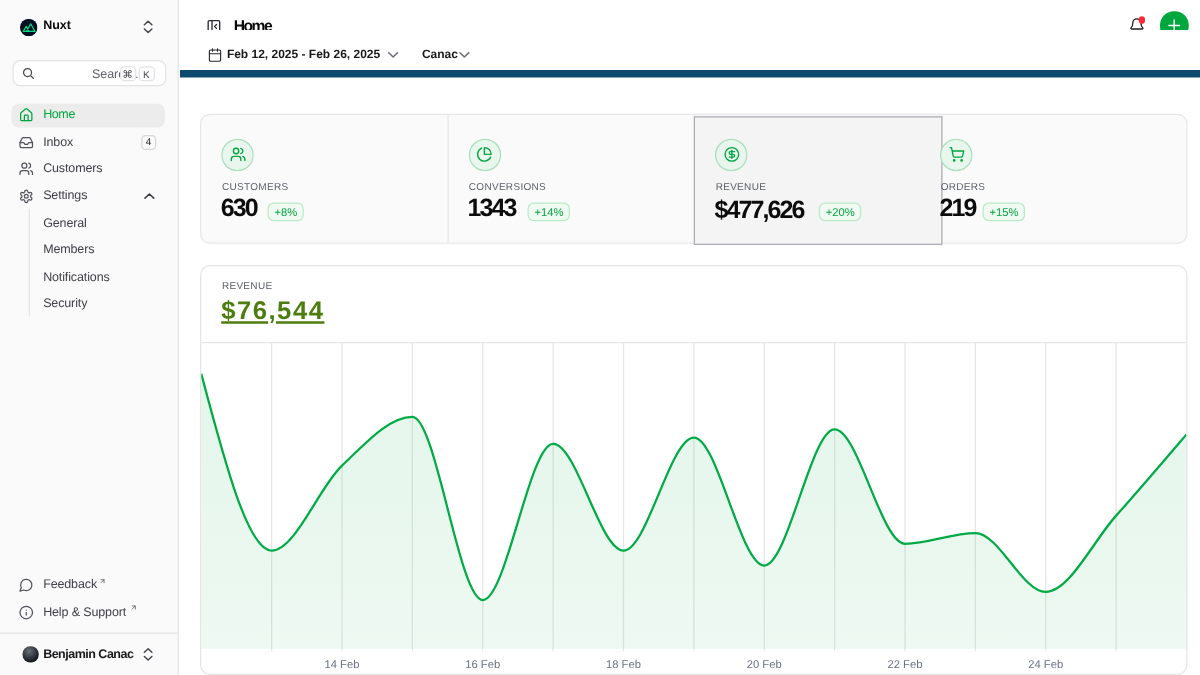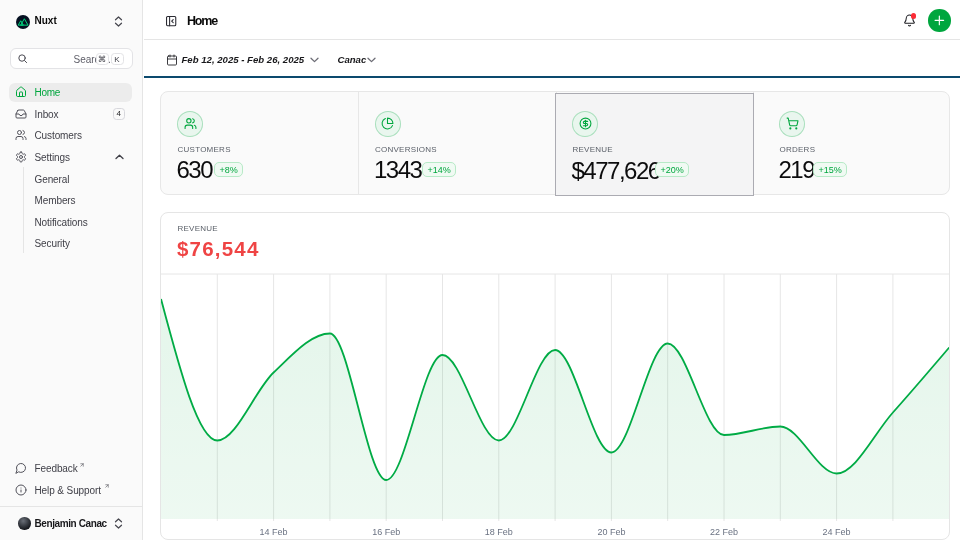--- a/index.html
+++ b/index.html
@@ -14,34 +14,34 @@
 .srow { position:absolute; left:9px; width:123px; height:18.5px; border-radius:6px;
   display:flex; align-items:center; font-size:10px; color:#414149; font-weight:500; letter-spacing:-0.1px;}
 .srow .ic { position:absolute; left:6px; top:3.2px; }
 .srow .lbl { position:absolute; left:25.5px; top:50%; transform:translateY(-50%); white-space:nowrap; }
 .srow.sub .lbl { left:25.5px; }
 .active { background:#ececec; color:#00a63e; }
 
 
 #topbar { position:absolute; left:144px; top:0; width:816px; height:40px; background:#fff;
   border-bottom:1px solid #e5e5e5; }
-#toolbar { position:absolute; left:144px; top:40px; width:816px; height:38px; background:#fff;
-  border-bottom:2px solid #0c4a6e;font-style:italic; }
+#toolbar { position:absolute; left:144px; top:24px; width:816px; height:38px; background:#fff;
+  border-bottom:6px solid #0c4a6e; }
 
 
 #stats { position:absolute; left:160px; top:91px; width:790px; height:104px;
   background:#fafafa; border:1px solid #e7e7e7; border-radius:8px; }
 .stat { position:absolute; top:0; height:102px; width:197px; }
 .statdiv { position:absolute; top:0; width:1px; height:102px; background:#e7e7e7; }
 .chip { position:absolute; left:16px; top:18.5px; width:26px; height:26px; border-radius:50%;
   background:#e9f6ee; box-shadow:inset 0 0 0 1px rgba(0,166,62,0.28);
   display:flex; align-items:center; justify-content:center; }
 .slabel { position:absolute; left:16.5px; top:52.5px; font-size:8px; letter-spacing:0.25px;
   color:#5b6069; font-weight:500; }
-.sval { position:absolute; left:15.5px; top:64px; font-size:24px; font-weight:400;
+.sval { position:absolute; left:15.5px; top:64px; font-size:20px; font-weight:700;
   color:#0c0c0d; letter-spacing:-1.5px; }
 .badge { position:absolute; top:69.8px; height:15px; line-height:14.2px; padding:0 4.5px;
   border-radius:5px; background:#f0faf3; border:1px solid #b7eac7; color:#00a63e;
   font-size:9px; font-weight:500; }
 
 
 #chart { position:absolute; left:160px; top:212px; width:790px; height:328px;
   background:#fff; border:1px solid #e5e5e5; border-radius:8px; }
 </style>
 </head>
@@ -219,37 +219,37 @@
         <svg width="13" height="13" viewBox="0 0 24 24" fill="none" stroke="#00a63e" stroke-width="2" stroke-linecap="round" stroke-linejoin="round">
           <circle cx="12" cy="12" r="10"></circle>
           <path d="M16 8h-6a2 2 0 1 0 0 4h4a2 2 0 1 1 0 4H8"></path>
           <path d="M12 18V6"></path>
         </svg>
       </div>
     <div class="slabel" style="top:51.7px;">REVENUE</div>
     <div class="sval" style="top:63.5px;">$477,626</div>
     <div class="badge" style="left:99px; top:68.2px;">+20%</div>
   </div>
-  <div class="stat" style="left:602px;">
+  <div class="stat" style="left:575px;">
     <div class="chip">
         <svg width="13" height="13" viewBox="0 0 24 24" fill="none" stroke="#00a63e" stroke-width="2" stroke-linecap="round" stroke-linejoin="round">
           <circle cx="8" cy="21" r="1"></circle>
           <circle cx="19" cy="21" r="1"></circle>
           <path d="M2.05 2.05h2l2.66 12.42a2 2 0 0 0 2 1.58h9.78a2 2 0 0 0 1.95-1.57l1.65-7.43H5.12"></path>
         </svg>
       </div>
     <div class="slabel">ORDERS</div>
     <div class="sval">219</div>
     <div class="badge" style="left:50px;">+15%</div>
   </div>
 </div>
 
 <div id="chart">
   <div class="abs" style="left:16.5px; top:11px; font-size:8px; letter-spacing:0.25px; color:#5b6069; font-weight:500;">REVENUE</div>
-  <div class="abs" style="left:16px; top:24px; font-size:20.5px; font-weight:700; color:#ef4444; letter-spacing:1.2px;">$76,544</div>
+  <div class="abs" style="left:16px; top:24px; font-size:20.5px; font-weight:700; color:#4d7c0f; letter-spacing:1.2px;text-decoration:underline;">$76,544</div>
   <svg class="abs" style="left:0; top:0;" width="788" height="326" viewBox="161 213 788 326">
 
     <line x1="161" y1="274" x2="949" y2="274" stroke="#e6e6e6" stroke-width="1"></line>
 
     <g stroke="#e6e6e6" stroke-width="1">
       <line x1="217.3" y1="274" x2="217.3" y2="521"></line>
       <line x1="273.6" y1="274" x2="273.6" y2="521"></line>
       <line x1="329.9" y1="274" x2="329.9" y2="521"></line>
       <line x1="386.2" y1="274" x2="386.2" y2="521"></line>
       <line x1="442.5" y1="274" x2="442.5" y2="521"></line>

